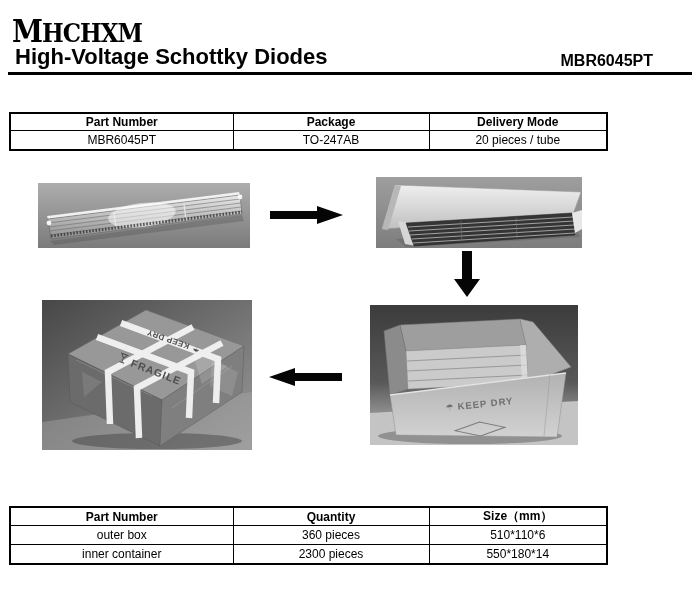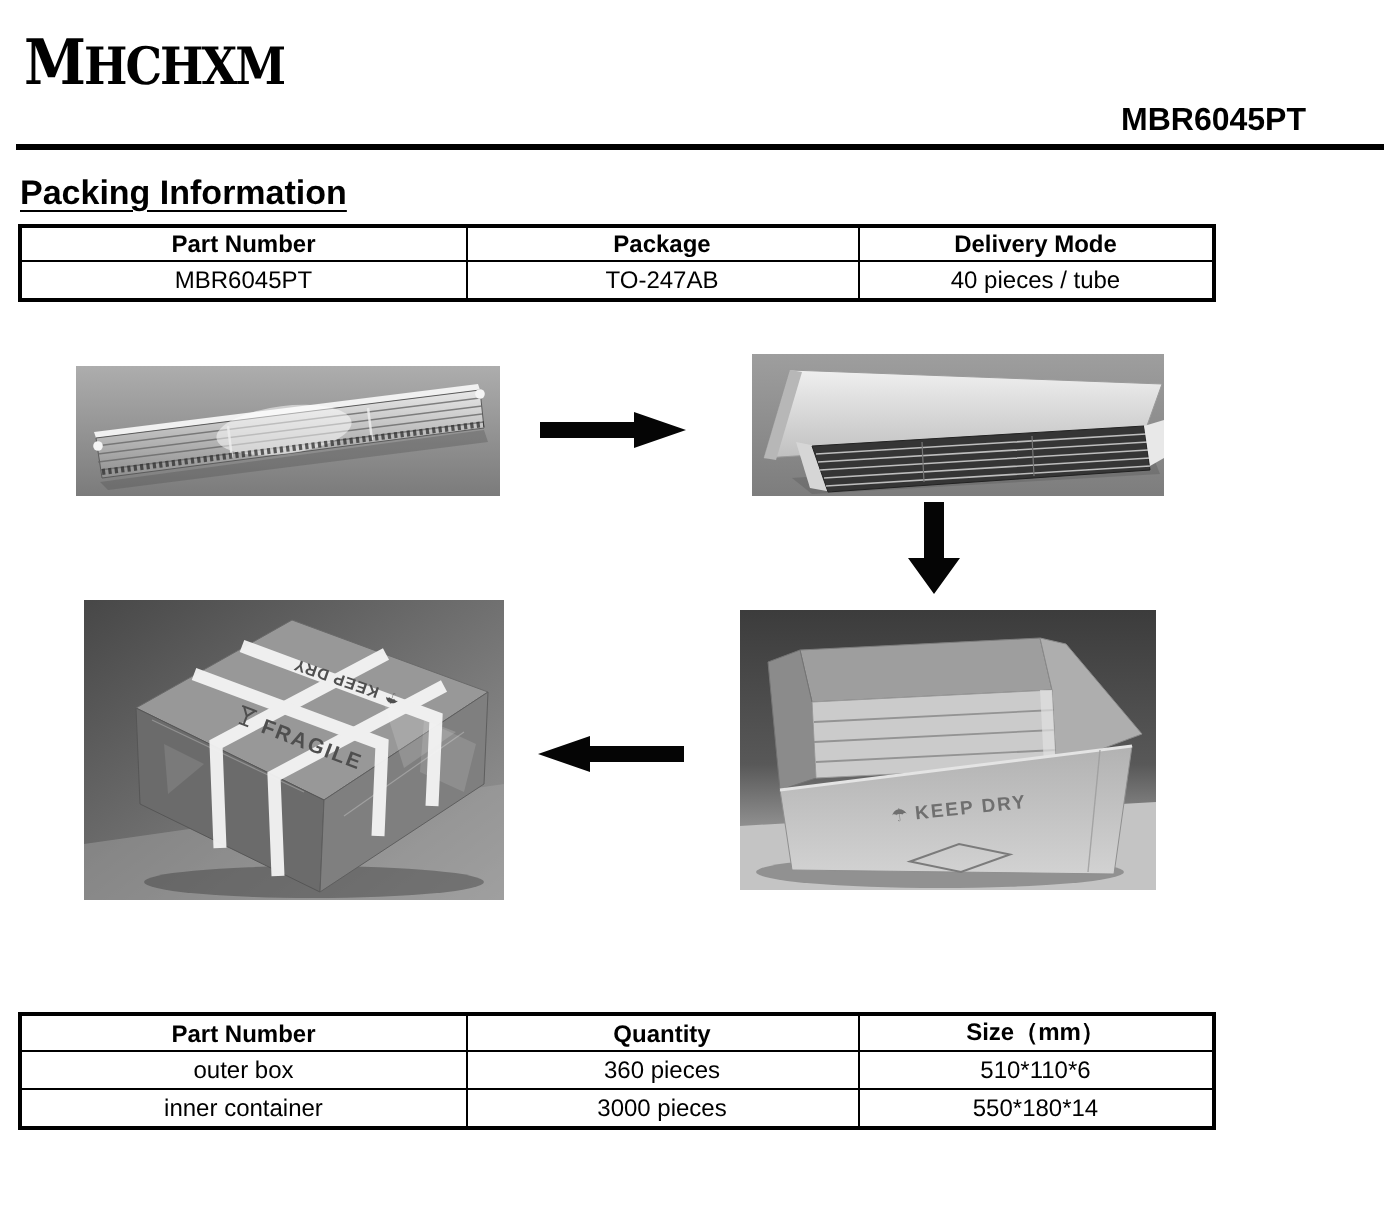--- a/index.html
+++ b/index.html
@@ -43,43 +43,43 @@
   .arrow { display:block; }
   svg text { user-select:none; }
 </style>
 </head>
 <body>
 
 <div class="page">
 
   <div class="abs logo">MHCHXM</div>
 
+  <div class="abs title">High-Voltage Schottky Diodes</div>
   <div class="abs partnum">MBR6045PT</div>
   <div class="abs rule"></div>
 
-  <div class="abs section-heading">Packing Information</div>
 
   <table class="abs doc-table" id="packing-table">
     <colgroup>
         <col class="c1">
         <col class="c2">
         <col class="c3">
       </colgroup>
     <thead>
       <tr>
         <th>Part Number</th>
         <th>Package</th>
         <th>Delivery Mode</th>
       </tr>
     </thead>
     <tbody>
       <tr>
         <td>MBR6045PT</td>
         <td>TO-247AB</td>
-        <td>40 pieces / tube</td>
+        <td>20 pieces / tube</td>
       </tr>
     </tbody>
   </table>
 
   <svg class="abs photo" style="left:38px;top:183px" width="212" height="65" viewBox="0 0 212 65">
     <defs>
       <linearGradient id="p1bg" x1="0" y1="0" x2="0" y2="1">
         <stop offset="0" stop-color="#adadad"></stop>
           <stop offset="1" stop-color="#7b7b7b"></stop>
       </linearGradient>
@@ -220,19 +220,19 @@
       </tr>
     </thead>
     <tbody>
       <tr>
         <td>outer box</td>
         <td>360 pieces</td>
         <td>510*110*6</td>
       </tr>
       <tr>
         <td>inner container</td>
-        <td>3000 pieces</td>
+        <td>2300 pieces</td>
         <td>550*180*14</td>
       </tr>
     </tbody>
   </table>
 
 </div>
 
 </body></html>

